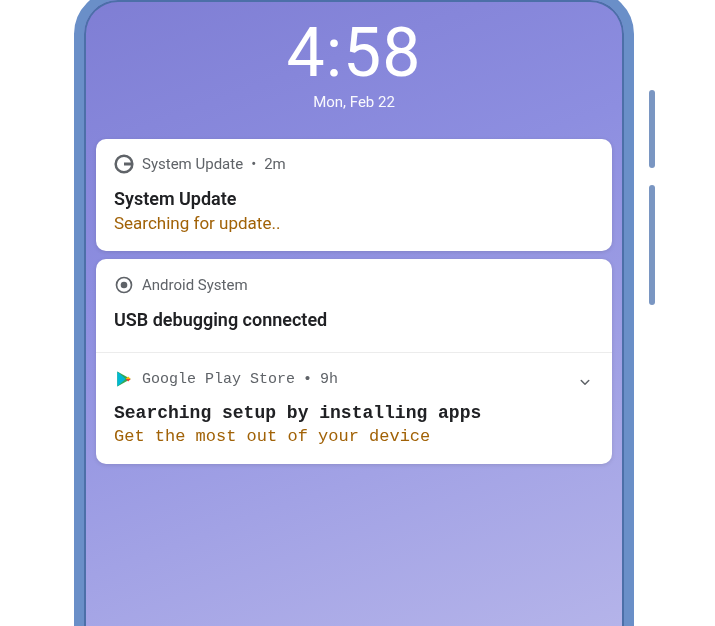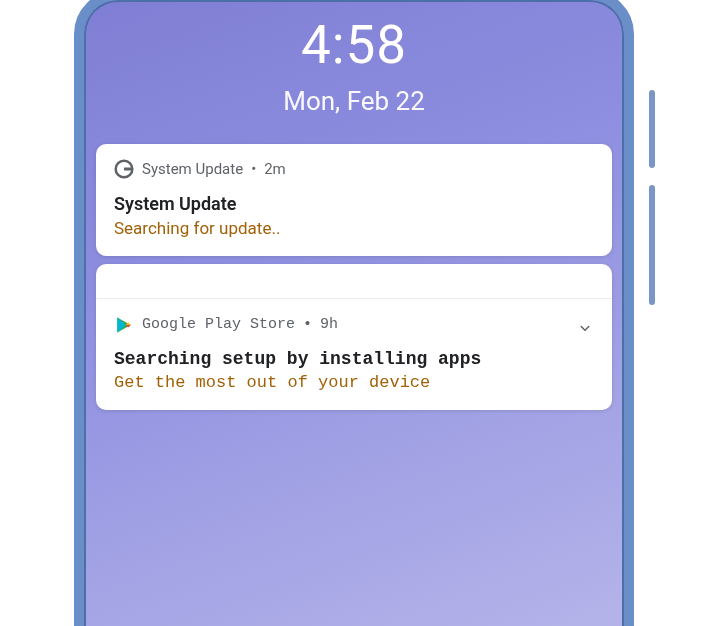--- a/index.html
+++ b/index.html
@@ -31,29 +31,29 @@
     border-radius: 3px;
   }
   .side-button.b1 { top: 90px;  height: 78px; }
   .side-button.b2 { top: 185px; height: 120px; }
   .clock-area {
     text-align: center;
     color: #ffffff;
     padding-top: 18px;
   }
   .clock-time {
-    font-size: 53px;
+    font-size: 68px;
     font-weight: 400;
     letter-spacing: 1px;
     line-height: 1.05;
   }
   .clock-date {
-    font-size: 26px;
+    font-size: 15px;
     font-weight: 400;
-    margin-top: 12px;
+    margin-top: 4px;
     opacity: 0.95;
   }
   .notif-stack {
     margin: 28px 12px 0 12px;
   }
   .notif-card {
     background: #ffffff;
     border-radius: 10px;
     padding: 15px 18px 18px 18px;
     margin-bottom: 8px;
@@ -129,20 +129,30 @@
         <span class="dot-sep">•</span>
         <span>2m</span>
       </div>
       <div class="notif-title">System Update</div>
       <div class="notif-body">Searching for update..</div>
     </div>
 
     <div class="notif-card multi">
 
       <div class="notif-sub">
+        <div class="notif-header">
+          <span class="notif-icon">
+            <svg viewBox="0 0 24 24" width="20" height="20">
+              <circle cx="12" cy="12" r="9" fill="none" stroke="#5f6368" stroke-width="2"></circle>
+              <circle cx="12" cy="12" r="4" fill="#5f6368"></circle>
+            </svg>
+          </span>
+          <span>Android System</span>
+        </div>
+        <div class="notif-title">USB debugging connected</div>
       </div>
 
       <div class="notif-sub">
         <span class="chevron">
           <svg viewBox="0 0 24 24" width="18" height="18">
               <path d="M7 10l5 5 5-5" fill="none" stroke="#5f6368" stroke-width="2" stroke-linecap="round" stroke-linejoin="round"></path>
             </svg>
         </span>
         <div class="notif-header">
           <span class="notif-icon">

